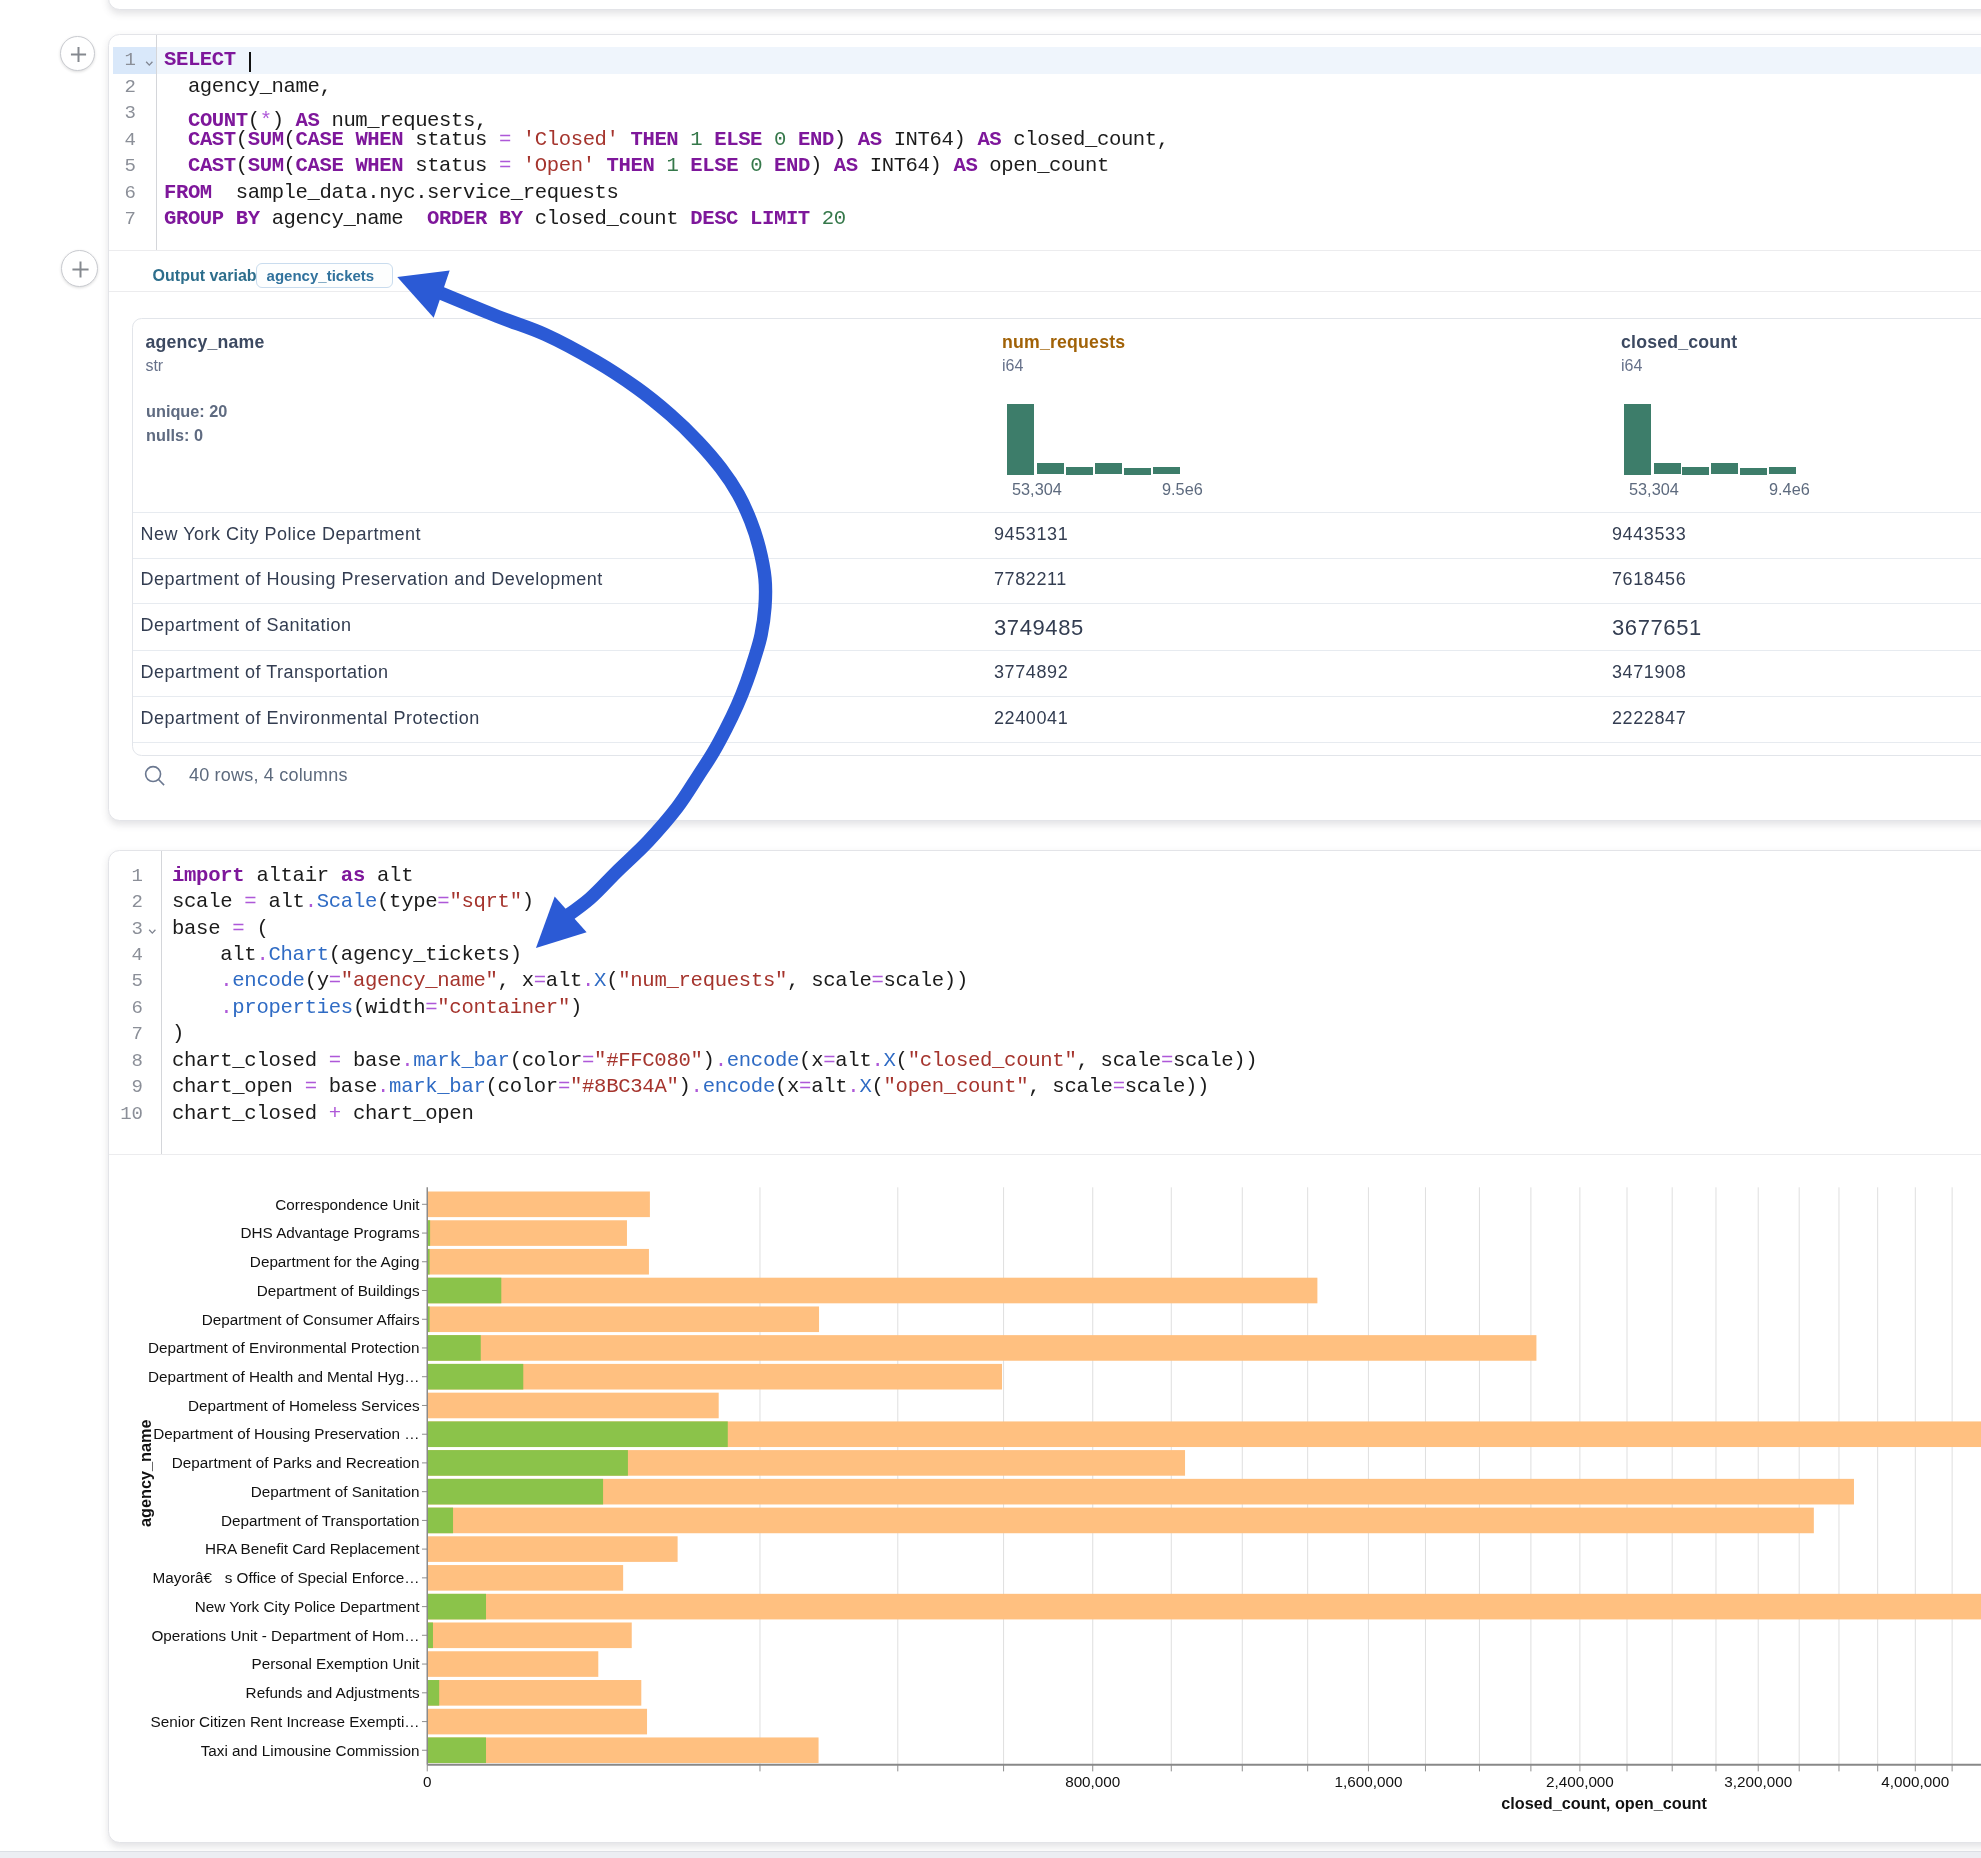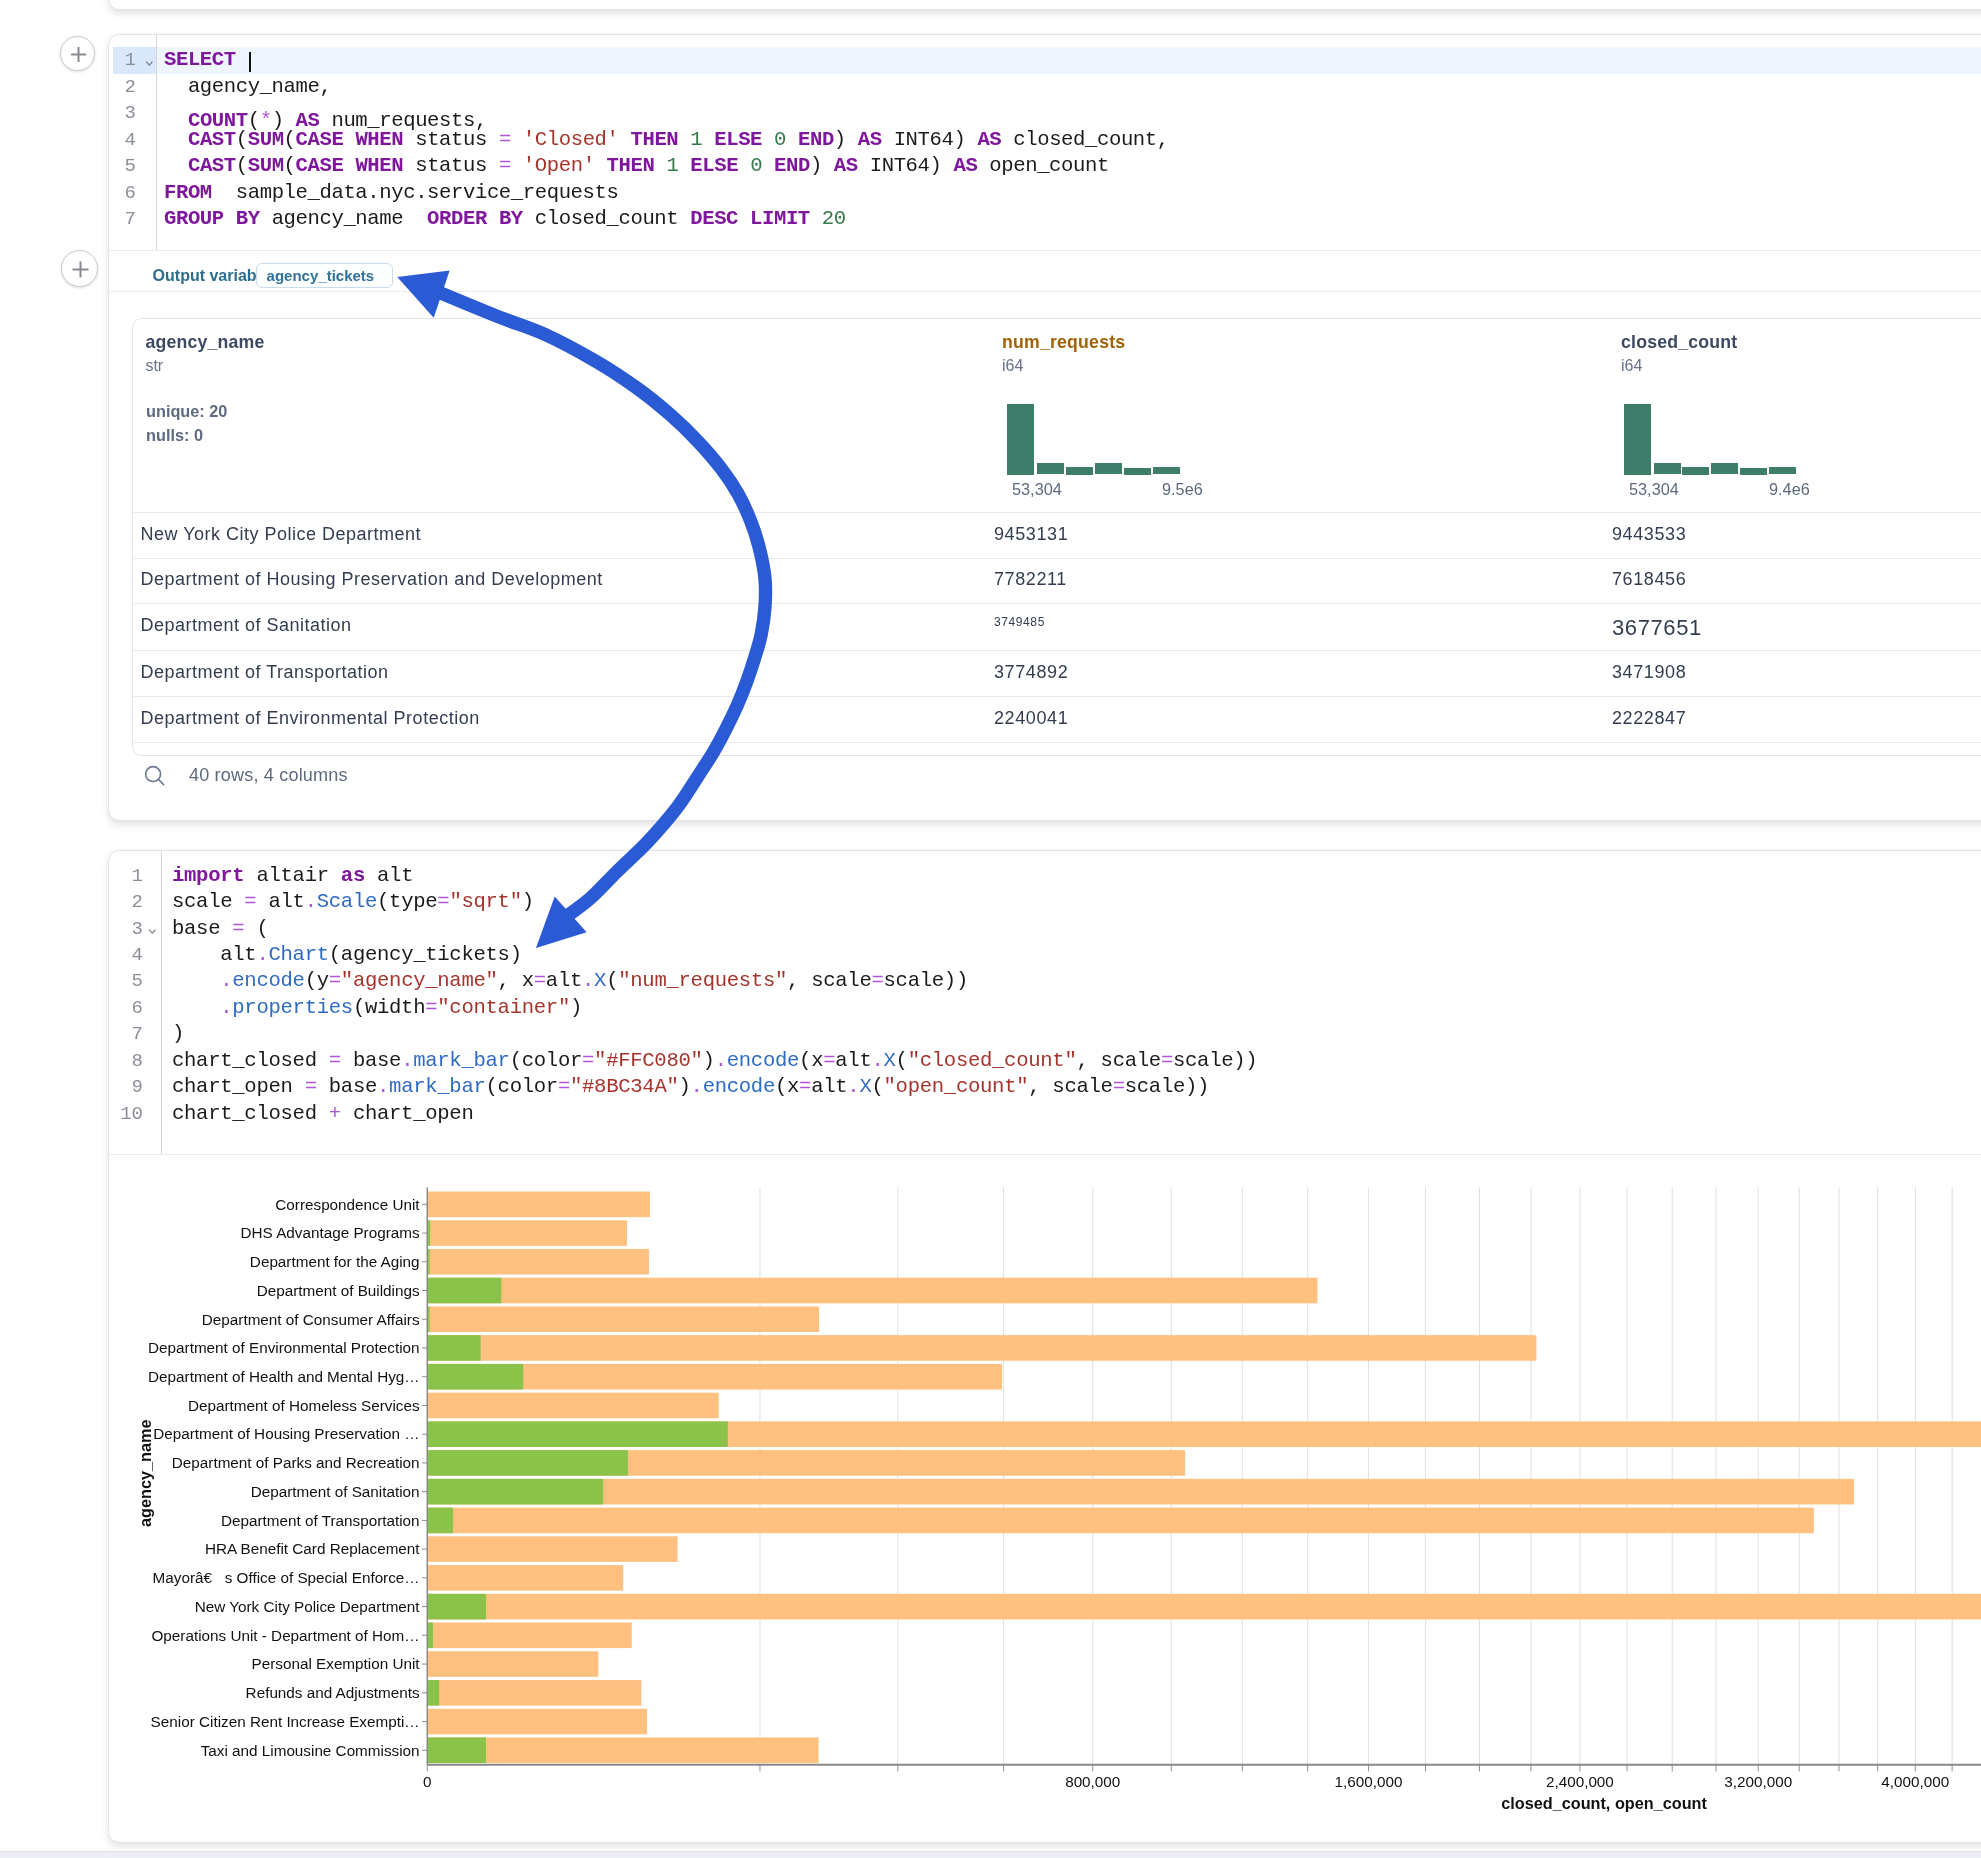--- a/index.html
+++ b/index.html
@@ -89,21 +89,21 @@
 <div style="position:absolute;left:0;right:0;top:331px;height:1px;background:#e7ebf0;"></div>
 <div style="position:absolute;left:0;right:0;top:377px;height:1px;background:#e7ebf0;"></div>
 <div style="position:absolute;left:0;right:0;top:423px;height:1px;background:#e7ebf0;"></div>
 <div style="position:absolute;left:7.5px;top:205px;font-size:18px;letter-spacing:0.5px;color:#333d51;">New York City Police Department</div>
 <div style="position:absolute;left:861px;top:205px;font-size:18px;letter-spacing:0.6px;color:#333d51;">9453131</div>
 <div style="position:absolute;left:1479px;top:205px;font-size:18px;letter-spacing:0.6px;color:#333d51;">9443533</div>
 <div style="position:absolute;left:7.5px;top:250px;font-size:18px;letter-spacing:0.5px;color:#333d51;">Department of Housing Preservation and Development</div>
 <div style="position:absolute;left:861px;top:250px;font-size:18px;letter-spacing:0.6px;color:#333d51;">7782211</div>
 <div style="position:absolute;left:1479px;top:250px;font-size:18px;letter-spacing:0.6px;color:#333d51;">7618456</div>
 <div style="position:absolute;left:7.5px;top:296px;font-size:18px;letter-spacing:0.5px;color:#333d51;">Department of Sanitation</div>
-<div style="position:absolute;left:861px;top:296px;font-size:12px;letter-spacing:0.6px;color:#333d51;">3749485</div>
+<div style="position:absolute;left:861px;top:296px;font-size:22px;letter-spacing:0.6px;color:#333d51;">3749485</div>
 <div style="position:absolute;left:1479px;top:296px;font-size:22px;letter-spacing:0.6px;color:#333d51;">3677651</div>
 <div style="position:absolute;left:7.5px;top:343px;font-size:18px;letter-spacing:0.5px;color:#333d51;">Department of Transportation</div>
 <div style="position:absolute;left:861px;top:343px;font-size:18px;letter-spacing:0.6px;color:#333d51;">3774892</div>
 <div style="position:absolute;left:1479px;top:343px;font-size:18px;letter-spacing:0.6px;color:#333d51;">3471908</div>
 <div style="position:absolute;left:7.5px;top:389px;font-size:18px;letter-spacing:0.5px;color:#333d51;">Department of Environmental Protection</div>
 <div style="position:absolute;left:861px;top:389px;font-size:18px;letter-spacing:0.6px;color:#333d51;">2240041</div>
 <div style="position:absolute;left:1479px;top:389px;font-size:18px;letter-spacing:0.6px;color:#333d51;">2222847</div>
   </div>
 
   <svg style="position:absolute;left:35px;top:730px;" width="22" height="22" viewBox="0 0 23 23">

